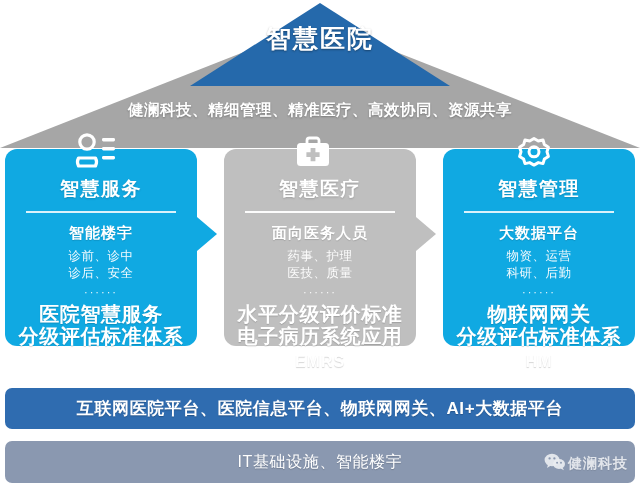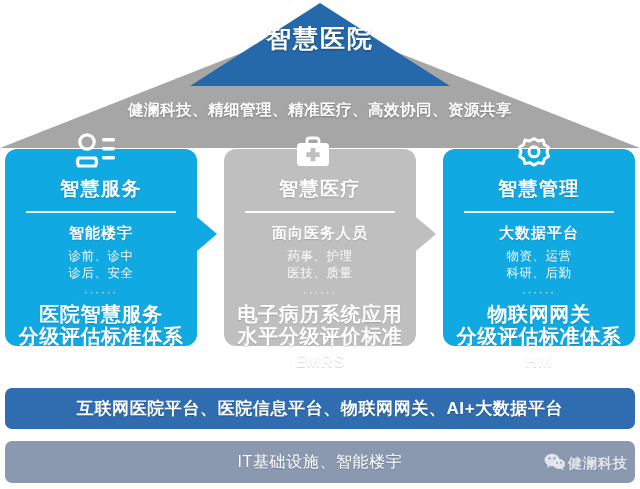--- a/index.html
+++ b/index.html
@@ -277,22 +277,22 @@
     </div>
     <div class="card-arrow" id="arrow-1"></div>
 
     <div class="card gray" id="card-2">
       <div class="card-title">智慧医疗</div>
       <div class="card-rule"></div>
       <div class="card-target">面向医务人员</div>
       <div class="card-detail">药事、护理</div>
       <div class="card-detail">医技、质量</div>
       <div class="card-dots">······</div>
+      <div class="card-standard">水平分级评价标准</div>
       <div class="card-standard">电子病历系统应用</div>
-      <div class="card-standard">水平分级评价标准</div>
       <div class="card-code">EMRS</div>
     </div>
     <div class="card-arrow" id="arrow-2"></div>
 
     <div class="card blue" id="card-3">
       <div class="card-title">智慧管理</div>
       <div class="card-rule"></div>
       <div class="card-target">大数据平台</div>
       <div class="card-detail">物资、运营</div>
       <div class="card-detail">科研、后勤</div>

